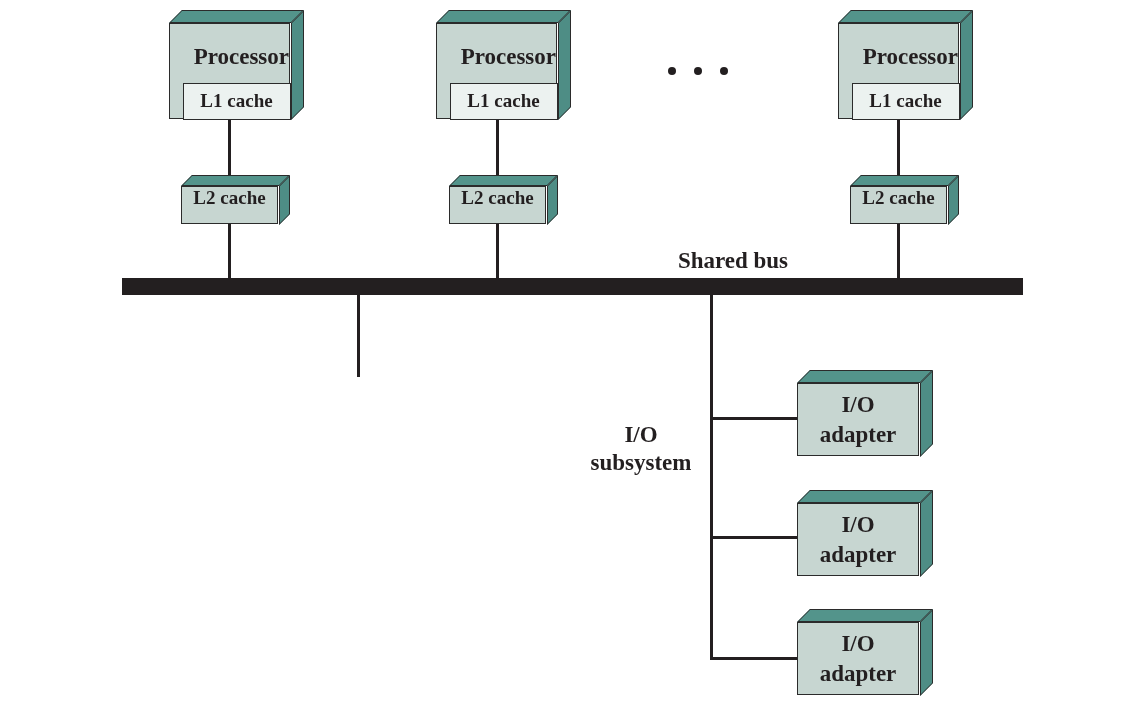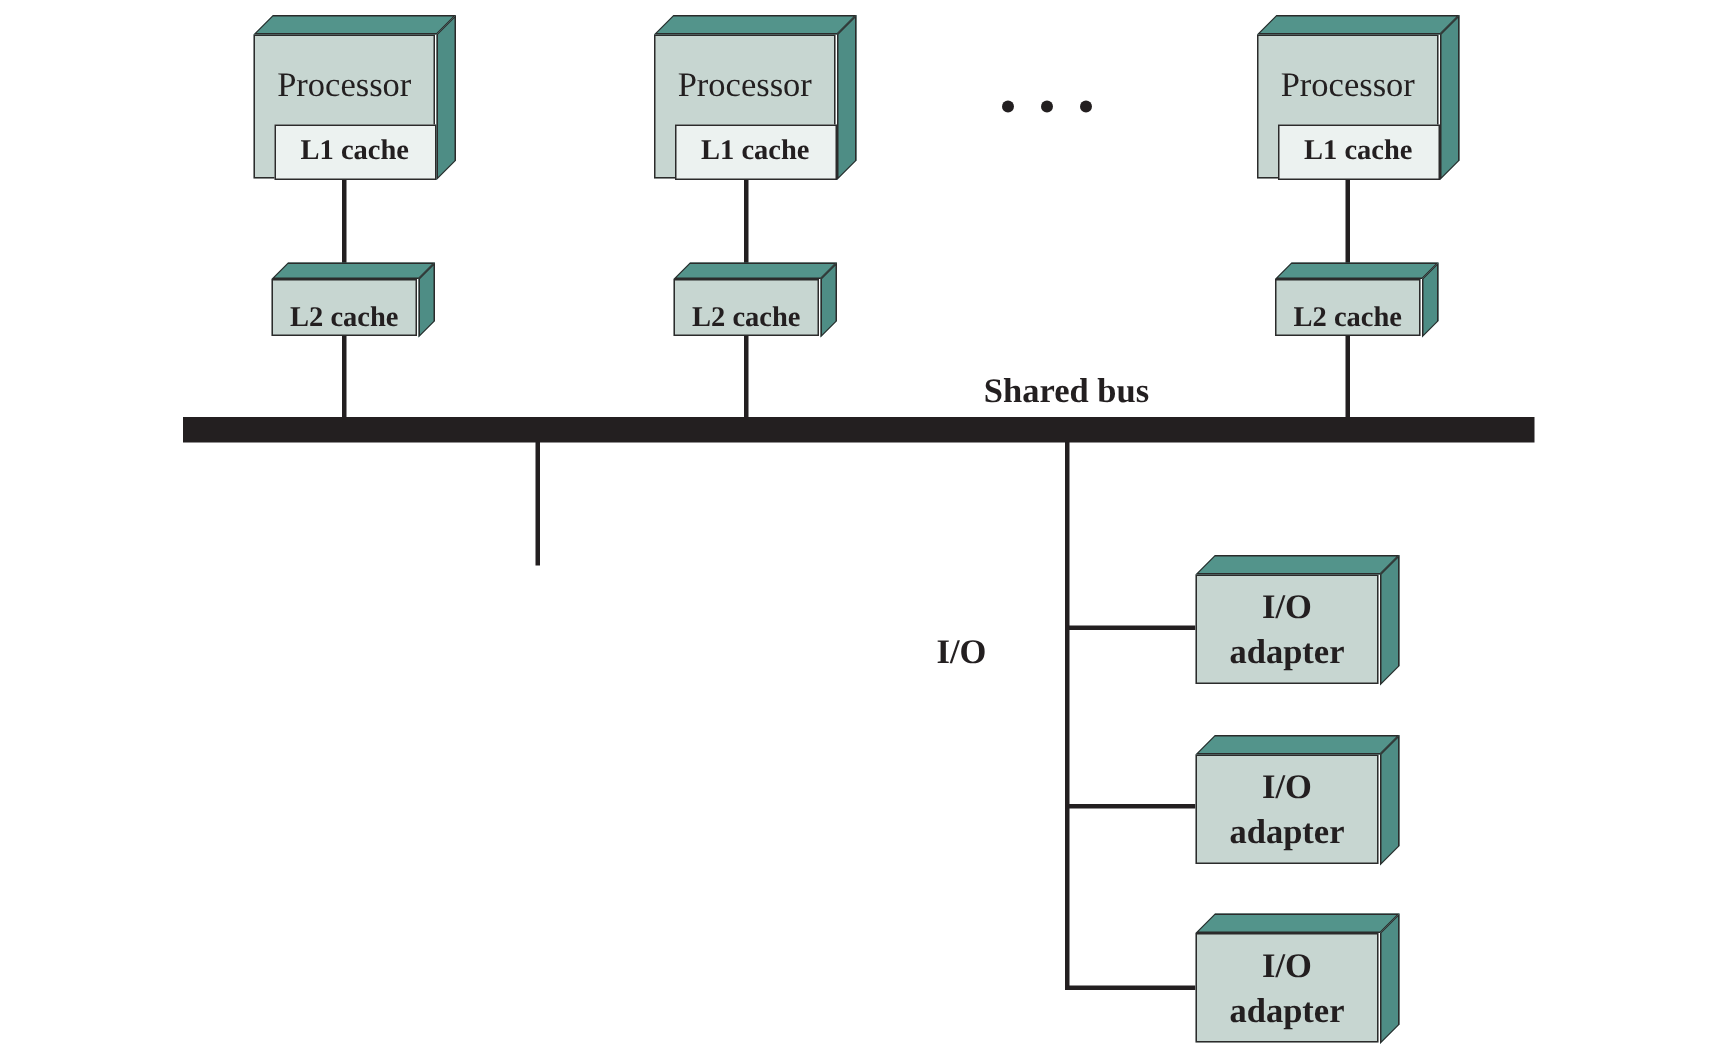--- a/index.html
+++ b/index.html
@@ -39,32 +39,32 @@
   .box3d::after{ 
     content:"";position:absolute;box-sizing:border-box;
     top:-1.5px;right:calc(-1.5px - var(--d));
     width:var(--d);height:calc(100% + 3px);
     background:var(--teal-side);border:1.5px solid var(--edge);
     transform:skewY(-45deg);transform-origin:0 0;
   }
   .proc{width:121px;height:96px;--d:13px;}
   .proc-label{
     position:absolute;top:20px;left:0;right:0;
-    text-align:center;font-weight:normal;font-size:23px;line-height:26px;
+    text-align:right;font-weight:bold;font-size:23px;line-height:26px;
   }
   .l1box{
     position:absolute;right:-1.5px;bottom:-1.5px;
     width:108px;height:37px;box-sizing:border-box;
     background:var(--face-light);border:1.5px solid var(--edge);
     display:flex;align-items:center;justify-content:center;
     font-weight:bold;font-size:19px;
   }
   .l2box{
     width:97px;height:38px;--d:11px;
-    display:flex;align-items:flex-end;justify-content:center;
+    display:flex;align-items:flex-start;justify-content:center;
     font-weight:bold;font-size:19px;
   }
   .bigbox{
     display:flex;flex-direction:column;align-items:center;justify-content:center;
     font-weight:bold;font-size:23px;line-height:29px;text-align:center;
   }
   .membox{left:299px;top:383px;width:122px;height:98px;--d:13px;}
   .adapter{left:797px;width:122px;height:73px;--d:13px;line-height:30px;}
   .floatlabel{
     position:absolute;text-align:center;font-weight:bold;font-size:23px;line-height:28px;z-index:3;
@@ -83,21 +83,21 @@
   <div class="line" style="left:496px;top:222px;width:3px;height:57px"></div>
   <div class="line" style="left:897px;top:117px;width:3px;height:72px"></div>
   <div class="line" style="left:897px;top:222px;width:3px;height:57px"></div>
   <div class="line" style="left:357px;top:294px;width:3px;height:83px"></div>
   <div class="line" style="left:710px;top:294px;width:3px;height:366px"></div>
   <div class="line" style="left:711px;top:417px;width:86px;height:3px"></div>
   <div class="line" style="left:711px;top:536px;width:86px;height:3px"></div>
   <div class="line" style="left:711px;top:657px;width:86px;height:3px"></div>
 
   <div class="busbar"></div>
-  <div class="floatlabel" style="left:561px;top:247px;width:300px">Shared bus</div>
+  <div class="floatlabel" style="left:583px;top:247px;width:300px">Shared bus</div>
 
   <div class="box3d proc" style="left:169px;top:23px">
     <div class="proc-label">Processor</div>
     <div class="l1box">
         <span>L1 cache</span>
       </div>
   </div>
   <div class="box3d l2box" style="left:181px;top:186px">
       <span>L2 cache</span>
     </div>
@@ -124,20 +124,21 @@
         <span>L1 cache</span>
       </div>
   </div>
   <div class="box3d l2box" style="left:850px;top:186px">
       <span>L2 cache</span>
     </div>
 
 
   <div class="floatlabel" style="left:491px;top:421px;width:300px">
     <div>I/O</div>
+    <div>subsystem</div>
   </div>
 
   <div class="box3d bigbox adapter" style="top:383px">
     <span>I/O</span>
     <span>adapter</span>
   </div>
   <div class="box3d bigbox adapter" style="top:503px">
     <span>I/O</span>
     <span>adapter</span>
   </div>

